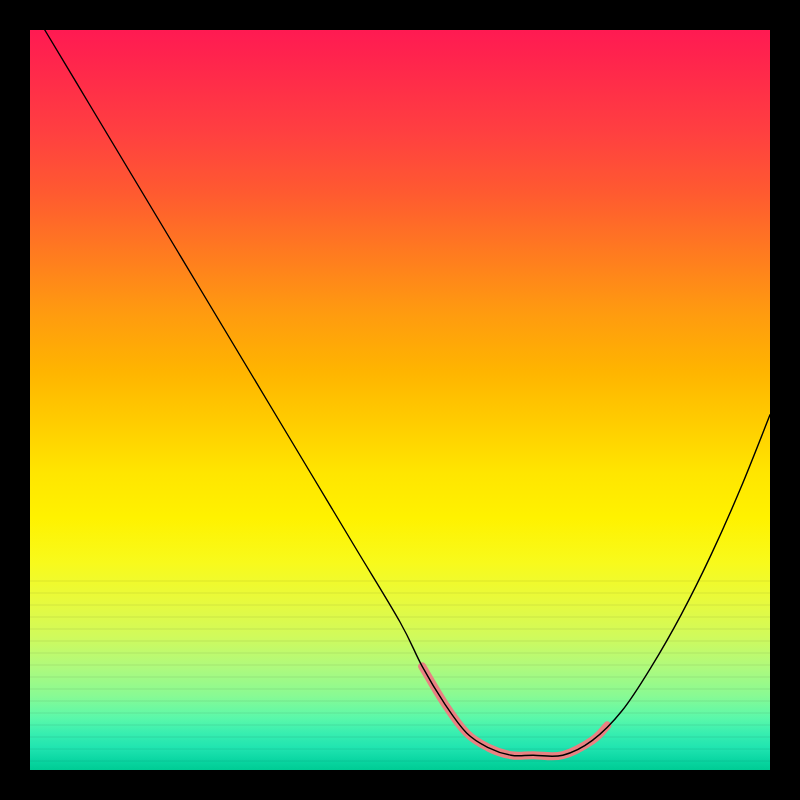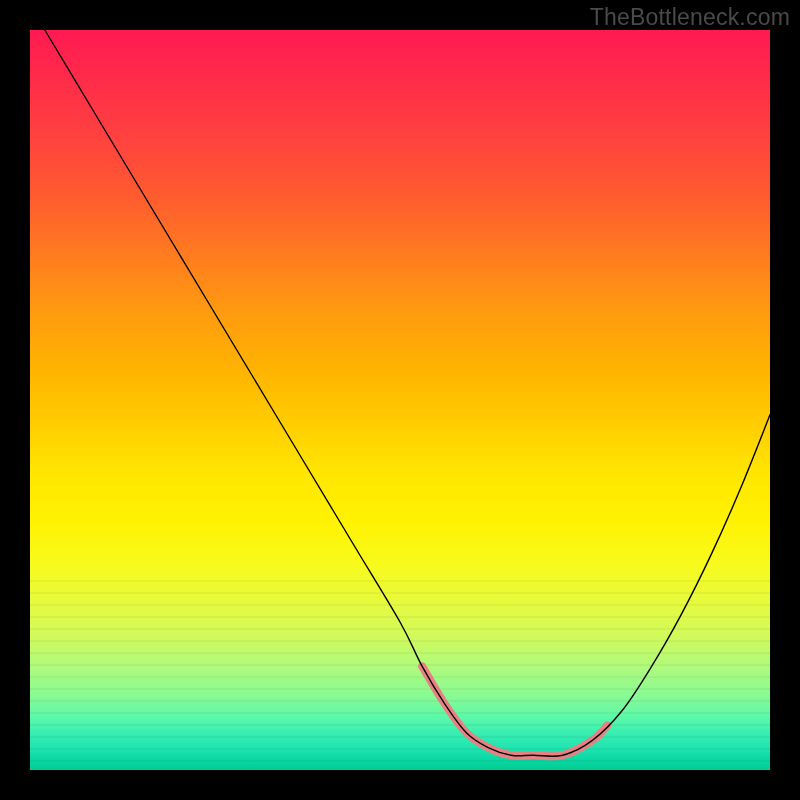--- a/index.html
+++ b/index.html
@@ -80,21 +80,20 @@
     top: 0;
     width: 740px;
     height: 740px;
     overflow: visible;
   }
 </style>
 </head>
 <body>
 
 <div class="frame">
-  <div class="watermark">TheBottleneck.com</div>
 
   <div class="plot-area">
     <div class="bands"></div>
     <svg class="curves" viewBox="0 0 740 740" preserveAspectRatio="none">
 
       <path id="trough-path" fill="none" stroke-linecap="round" stroke-linejoin="round" d="M 392.20 636.40 C 396.20 643.06, 406.41 661.41, 414.40 673.40 C 422.39 685.39, 428.61 695.01, 436.60 703.00 C 444.59 710.99, 450.81 713.80, 458.80 717.80 C 466.79 721.80, 473.01 723.87, 481.00 725.20 C 488.99 726.53, 493.88 725.20, 503.20 725.20 C 512.52 725.20, 522.14 727.86, 532.80 725.20 C 543.46 722.54, 554.41 715.73, 562.40 710.40 C 570.39 705.07, 574.54 698.26, 577.20 695.60" stroke="#e98182" stroke-width="8"></path>
       <path id="curve-path" fill="none" stroke-linecap="round" stroke-linejoin="round" d="M 14.80 0.00 C 22.79 13.32, 43.22 47.36, 59.20 74.00 C 75.18 100.64, 87.62 121.36, 103.60 148.00 C 119.58 174.64, 132.02 195.36, 148.00 222.00 C 163.98 248.64, 176.42 269.36, 192.40 296.00 C 208.38 322.64, 220.82 343.36, 236.80 370.00 C 252.78 396.64, 265.22 417.36, 281.20 444.00 C 297.18 470.64, 309.62 491.36, 325.60 518.00 C 341.58 544.64, 358.01 570.69, 370.00 592.00 C 381.99 613.31, 384.21 621.75, 392.20 636.40 C 400.19 651.05, 406.41 661.41, 414.40 673.40 C 422.39 685.39, 428.61 695.01, 436.60 703.00 C 444.59 710.99, 450.81 713.80, 458.80 717.80 C 466.79 721.80, 473.01 723.87, 481.00 725.20 C 488.99 726.53, 493.88 725.20, 503.20 725.20 C 512.52 725.20, 522.14 727.86, 532.80 725.20 C 543.46 722.54, 551.74 718.39, 562.40 710.40 C 573.06 702.41, 581.34 694.12, 592.00 680.80 C 602.66 667.48, 610.94 653.72, 621.60 636.40 C 632.26 619.08, 640.54 604.58, 651.20 584.60 C 661.86 564.62, 670.14 548.04, 680.80 525.40 C 691.46 502.76, 699.74 484.11, 710.40 458.80 C 721.06 433.49, 734.67 398.12, 740.00 384.80" stroke="#000000" stroke-width="1.4"></path>
     </svg>
   </div>
 </div>

